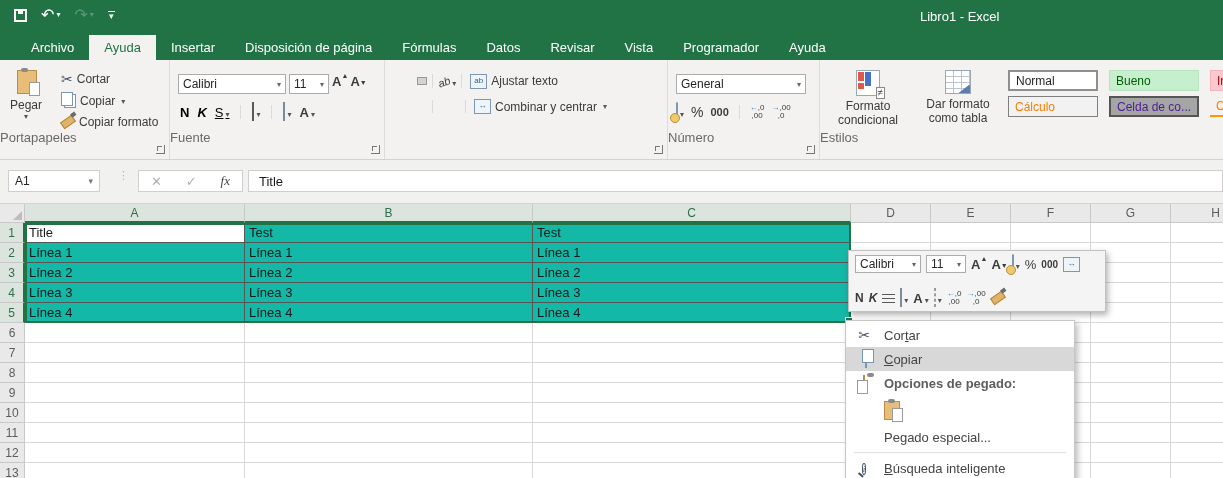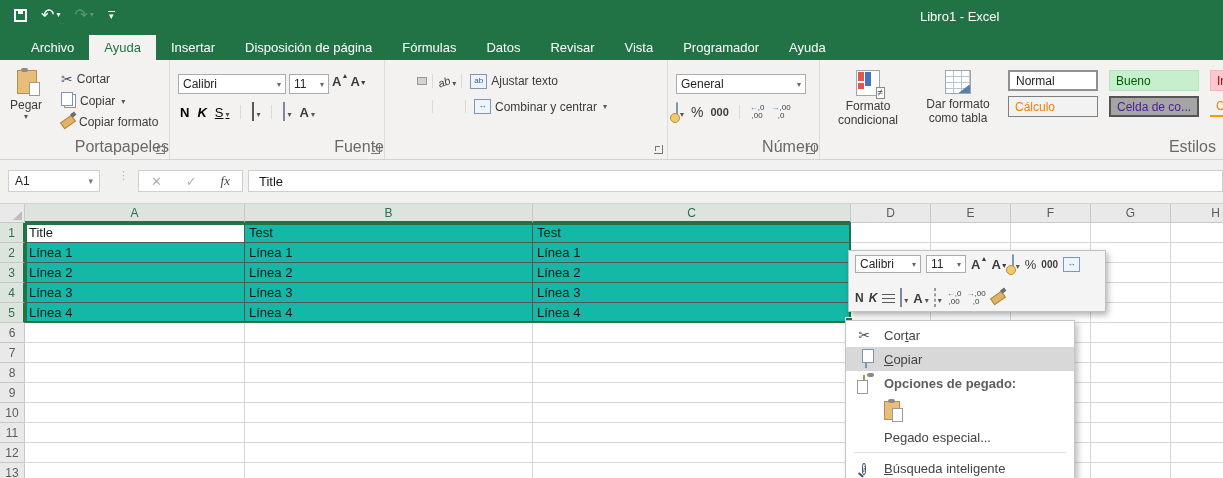--- a/index.html
+++ b/index.html
@@ -20,21 +20,21 @@
   
   .tabrow{position:absolute;left:0;top:35px;width:100%;height:25px;background:#217346;display:flex;padding-left:16px;box-sizing:border-box}
   .tab{color:#fff;font-size:13px;padding:0 15px;display:flex;align-items:center;cursor:default;white-space:nowrap}
   .tab.sel{background:#f3f2f1;color:#217346}
   .helpzone{display:flex;align-items:center;gap:10px;color:#fff;font-size:13px;padding:0 12px}
   .bulb{width:9px;height:9px;border:1.5px solid #fff;border-radius:50%;position:relative}
   .bulb::after{content:"";position:absolute;left:2.5px;top:9px;width:2px;height:3px;background:#fff}
   
   .ribbon{position:absolute;left:0;top:60px;width:100%;height:99px;background:#f3f2f1;border-bottom:1px solid #d5d3d1;display:flex}
   .rgroup{position:relative;border-right:1px solid #dedcda;box-sizing:border-box;flex:none}
-  .glabel{position:absolute;bottom:3px;left:0;right:0;text-align:right;font-size:16px;color:#696969}
+  .glabel{position:absolute;bottom:14px;left:0;right:0;text-align:left;font-size:13px;color:#696969}
   .launch{position:absolute;bottom:5px;right:4px;width:8px;height:8px;border-left:1px solid #777;border-top:1px solid #777;transform:rotate(180deg)}
   .launch::after{content:"";position:absolute;right:1px;bottom:1px;width:4px;height:4px;border-right:1px solid #777;border-bottom:1px solid #777}
   .rbtn{display:flex;align-items:center;gap:4px;font-size:12px;color:#3b3b3b;padding:1px 3px;white-space:nowrap}
   .car::after{content:"▾";font-size:8px;color:#555;margin-left:2px}
   .combo{background:#fff;border:1px solid #ababab;height:20px;display:flex;align-items:center;justify-content:space-between;padding:0 4px;font-size:12px;color:#262626;box-sizing:border-box}
   .combo::after{content:"▾";font-size:8px;color:#666}
   .b{font-weight:bold}.i{font-style:italic}.u{text-decoration:underline}
   .lines{width:13px;height:9px;background:repeating-linear-gradient(to bottom,#595959 0 1px,transparent 1px 4px)}
   .albtn{padding:3px 4px;border:1px solid transparent}
   .albtn.on{background:#d3d3d3;border-color:#979797}

